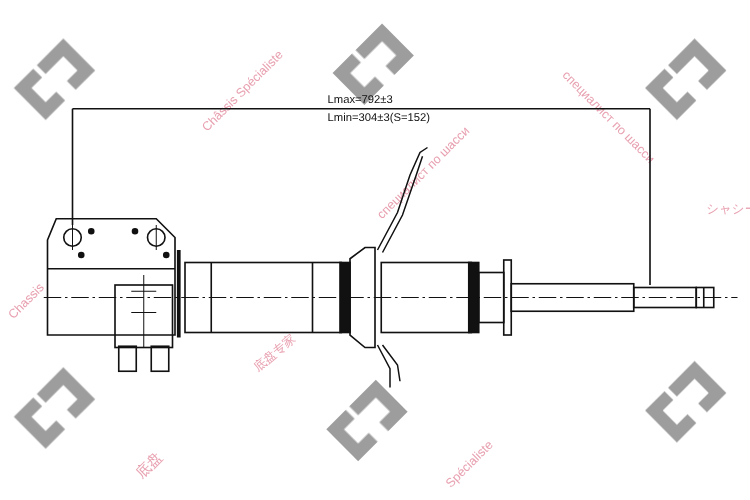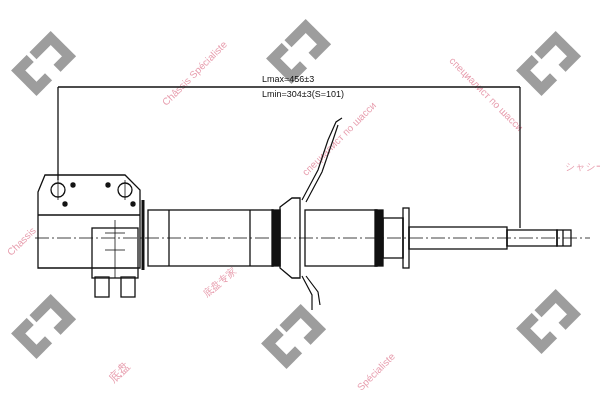--- a/index.html
+++ b/index.html
@@ -99,16 +99,16 @@
     <rect x="375" y="210" width="8" height="56" fill="#111"></rect>
     <rect x="383" y="218" width="20" height="40"></rect>
     <rect x="403" y="208" width="6" height="60"></rect>
 
     <rect x="409" y="227" width="98" height="22"></rect>
     <rect x="507" y="230" width="50" height="16"></rect>
     <rect x="557" y="230" width="14" height="16"></rect>
     <line x1="563" y1="230" x2="563" y2="246"></line>
   </svg>
 
-  <div class="dim" style="left:262px;top:74px;">Lmax=456±3</div>
-  <div class="dim" style="left:262px;top:89px;">Lmin=304±3(S=101)</div>
+  <div class="dim" style="left:262px;top:74px;">Lmax=792±3</div>
+  <div class="dim" style="left:262px;top:89px;">Lmin=304±3(S=152)</div>
 
 </div>
 
 </body></html>

